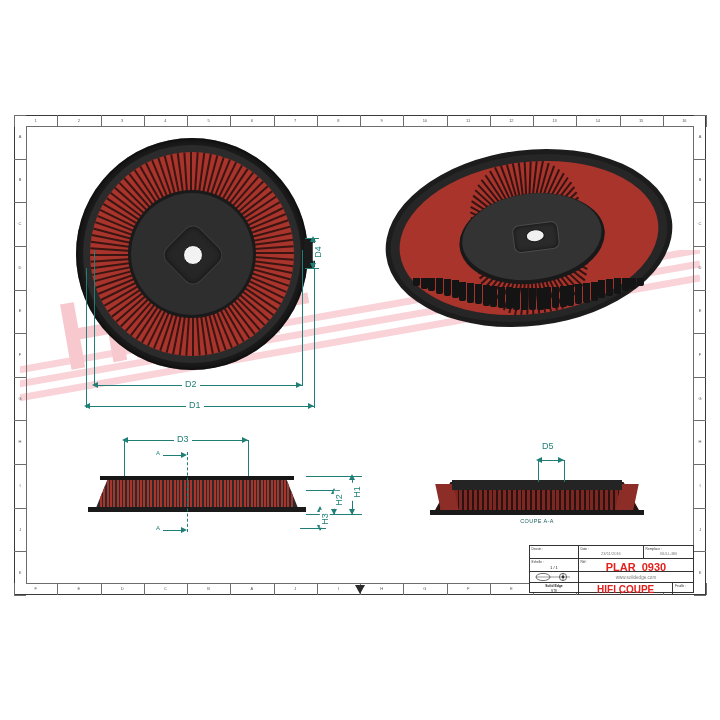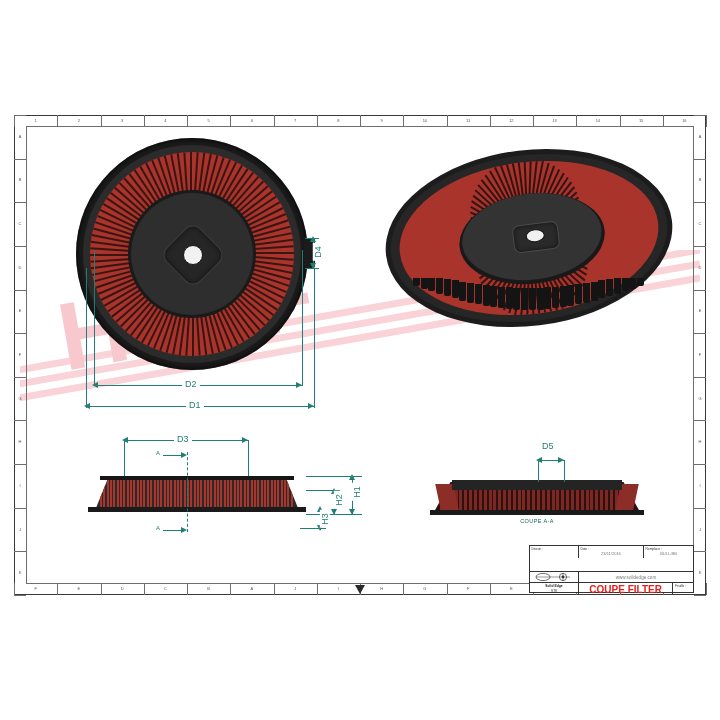--- a/index.html
+++ b/index.html
@@ -686,20 +686,30 @@
       <div class="tb-cell" style="left:30%;width:40%;">
         <span class="tb-cap">Date :</span>
         <span class="tb-val tb-grey" style="top:5px;font-size:4px;">23/11/2016</span>
       </div>
       <div class="tb-cell" style="left:70%;width:30%;border-right:none;">
         <span class="tb-cap">Remplace :</span>
         <span class="tb-val tb-grey" style="top:5px;font-size:4px;">BULL-BB</span>
       </div>
     </div>
 
+    <div class="tb-row" style="top:12px;height:13px;">
+      <div class="tb-cell" style="left:0;width:30%;">
+        <span class="tb-cap">Echelle :</span>
+        <span class="tb-val" style="top:6px;font-size:4px;">1 / 1</span>
+      </div>
+      <div class="tb-cell" style="left:30%;width:70%;border-right:none;">
+        <span class="tb-cap">Réf :</span>
+        <span class="tb-val tb-red" style="top:2px;font-size:11px;">PLAR_0930</span>
+      </div>
+    </div>
 
     <div class="tb-row" style="top:25px;height:11px;">
       <div class="tb-cell proj" style="left:0;width:30%;">
         <svg width="40" height="9" viewBox="0 0 40 9">
           <ellipse cx="9" cy="4.5" rx="7" ry="3.6" fill="none" stroke="#333" stroke-width="0.7"></ellipse>
           <line x1="2" y1="4.5" x2="16" y2="4.5" stroke="#333" stroke-width="0.5"></line>
           <line x1="16" y1="4.5" x2="23" y2="4.5" stroke="#333" stroke-width="0.5"></line>
           <circle cx="29" cy="4.5" r="3.6" fill="none" stroke="#333" stroke-width="0.7"></circle>
           <circle cx="29" cy="4.5" r="1.4" fill="#333"></circle>
           <line x1="23" y1="4.5" x2="36" y2="4.5" stroke="#333" stroke-width="0.5"></line>
@@ -710,21 +720,21 @@
         <span class="tb-val tb-grey" style="top:3px;font-size:4.6px;">www.solidedge.com</span>
       </div>
     </div>
 
     <div class="tb-row" style="top:36px;height:12px;">
       <div class="tb-cell" style="left:0;width:30%;">
         <span class="tb-val" style="top:1px;font-size:3.4px;font-weight:bold;">Solid Edge</span>
         <span class="tb-val" style="top:6px;font-size:3.2px;">ST8</span>
       </div>
       <div class="tb-cell" style="left:30%;width:58%;">
-        <span class="tb-val tb-red" style="top:1px;font-size:10px;">COUPE FILTER</span>
+        <span class="tb-val tb-red" style="top:1px;font-size:10px;">HIFI COUPE</span>
       </div>
       <div class="tb-cell" style="left:88%;width:12%;border-right:none;">
         <span class="tb-cap">Feuille :</span>
       </div>
     </div>
   </div>
 
   <div style="position:absolute;left:355px;top:585px;width:0;height:0;
               border-left:5px solid transparent;border-right:5px solid transparent;
               border-top:9px solid #2a2a2a;"></div>

